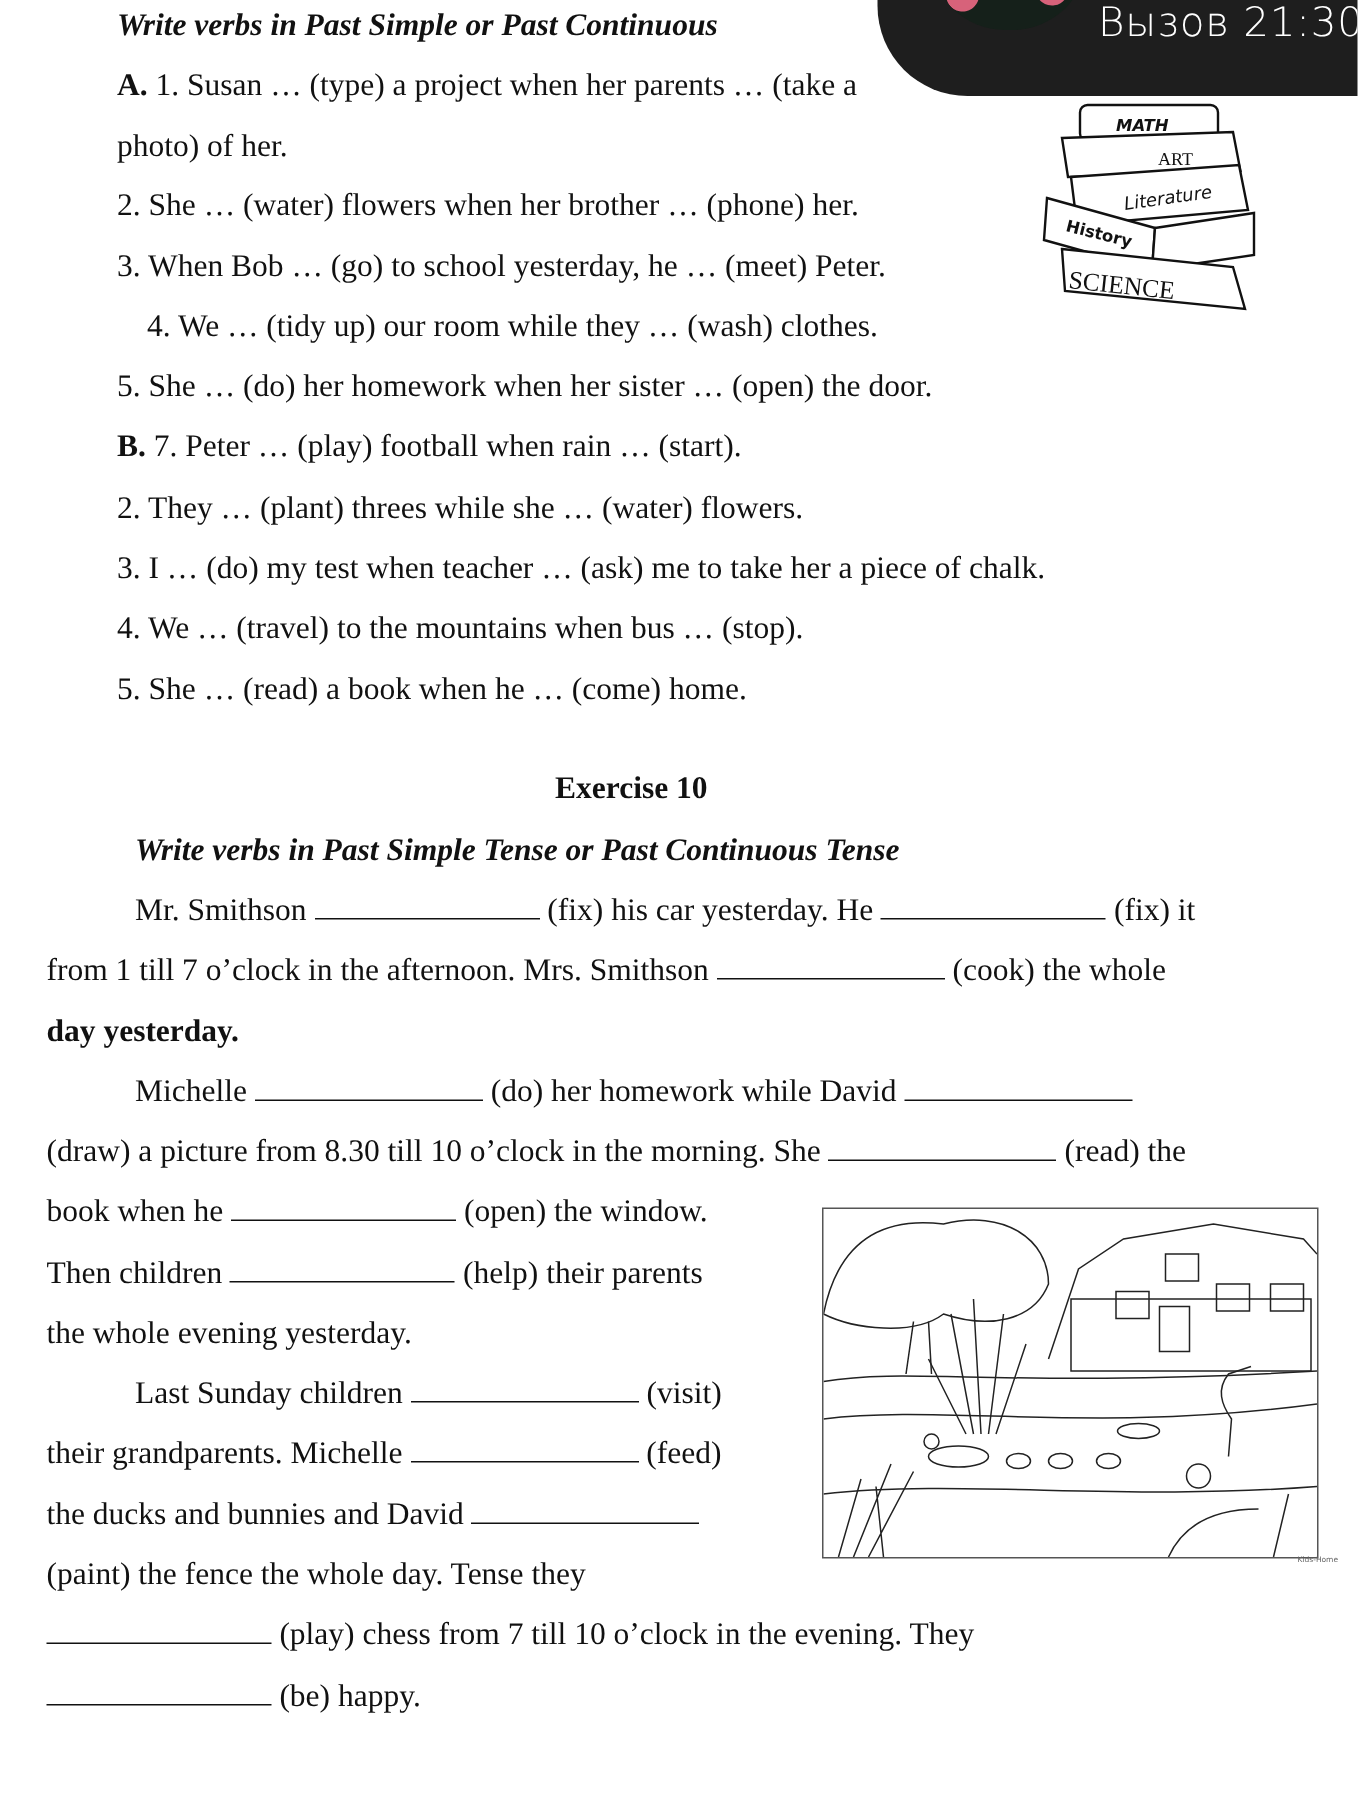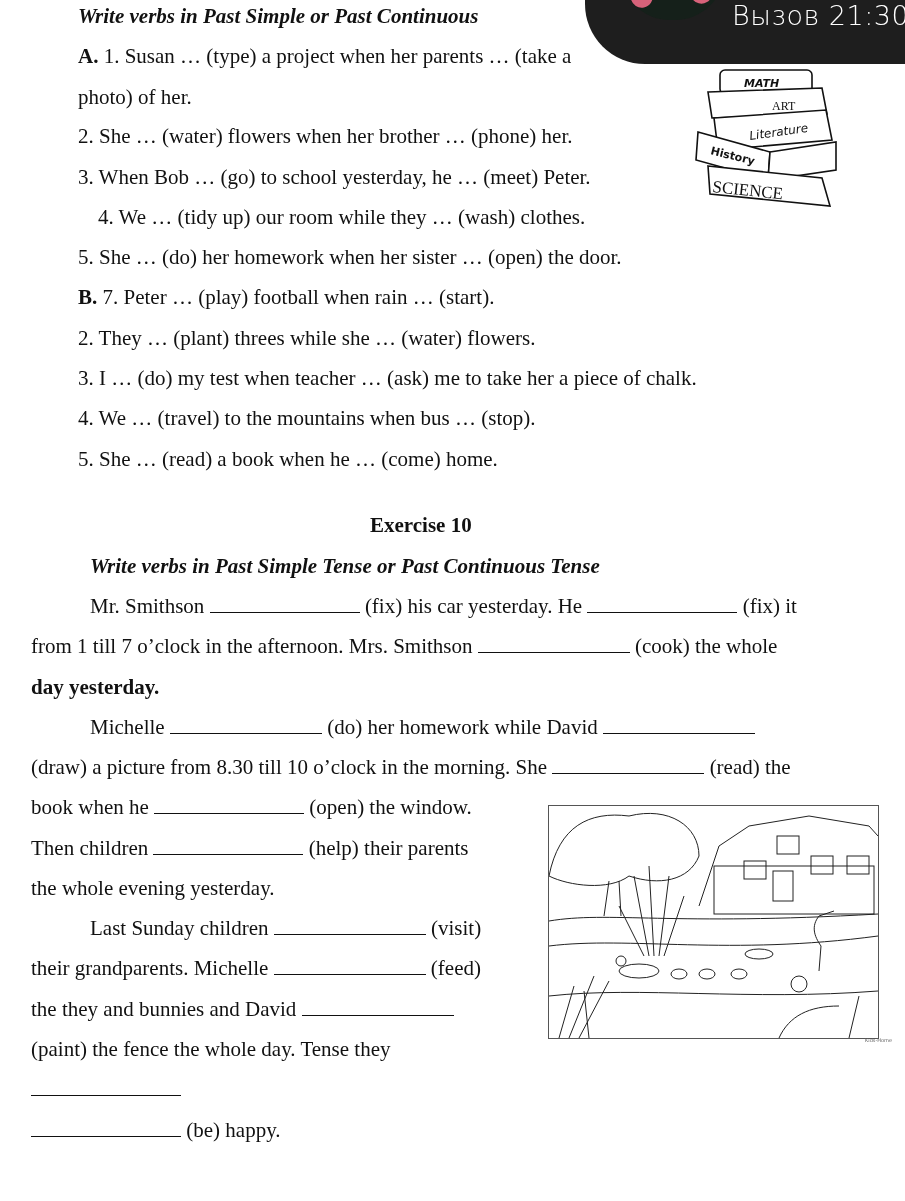--- a/index.html
+++ b/index.html
@@ -121,26 +121,27 @@
   <span>Last Sunday children</span>
   <span class="blank w152"></span>
   <span>(visit)</span>
 </div>
 <div class="line" style="left:31px; top:956px;">
   <span>their grandparents. Michelle</span>
   <span class="blank w152"></span>
   <span>(feed)</span>
 </div>
 <div class="line" style="left:31px; top:997px;">
-  <span>the they and bunnies and David</span>
+  <span>the ducks and bunnies and David</span>
   <span class="blank w152"></span>
 </div>
 <div class="line" style="left:31px; top:1037px;">(paint) the fence the whole day. Tense they</div>
 <div class="line" style="left:31px; top:1077px;">
   <span class="blank w150"></span>
+  <span>(play) chess from 7 till 10 o’clock in the evening. They</span>
 </div>
 <div class="line" style="left:31px; top:1118px;">
   <span class="blank w150"></span>
   <span>(be) happy.</span>
 </div>
 
 <svg class="picture" viewBox="0 0 329 232">
   <g fill="none" stroke="#222" stroke-width="1">
 
     <path d="M0 70 C10 20 40 5 80 10 C120 0 150 20 150 50 C140 75 110 80 80 70 C60 85 20 80 0 70Z"></path>

